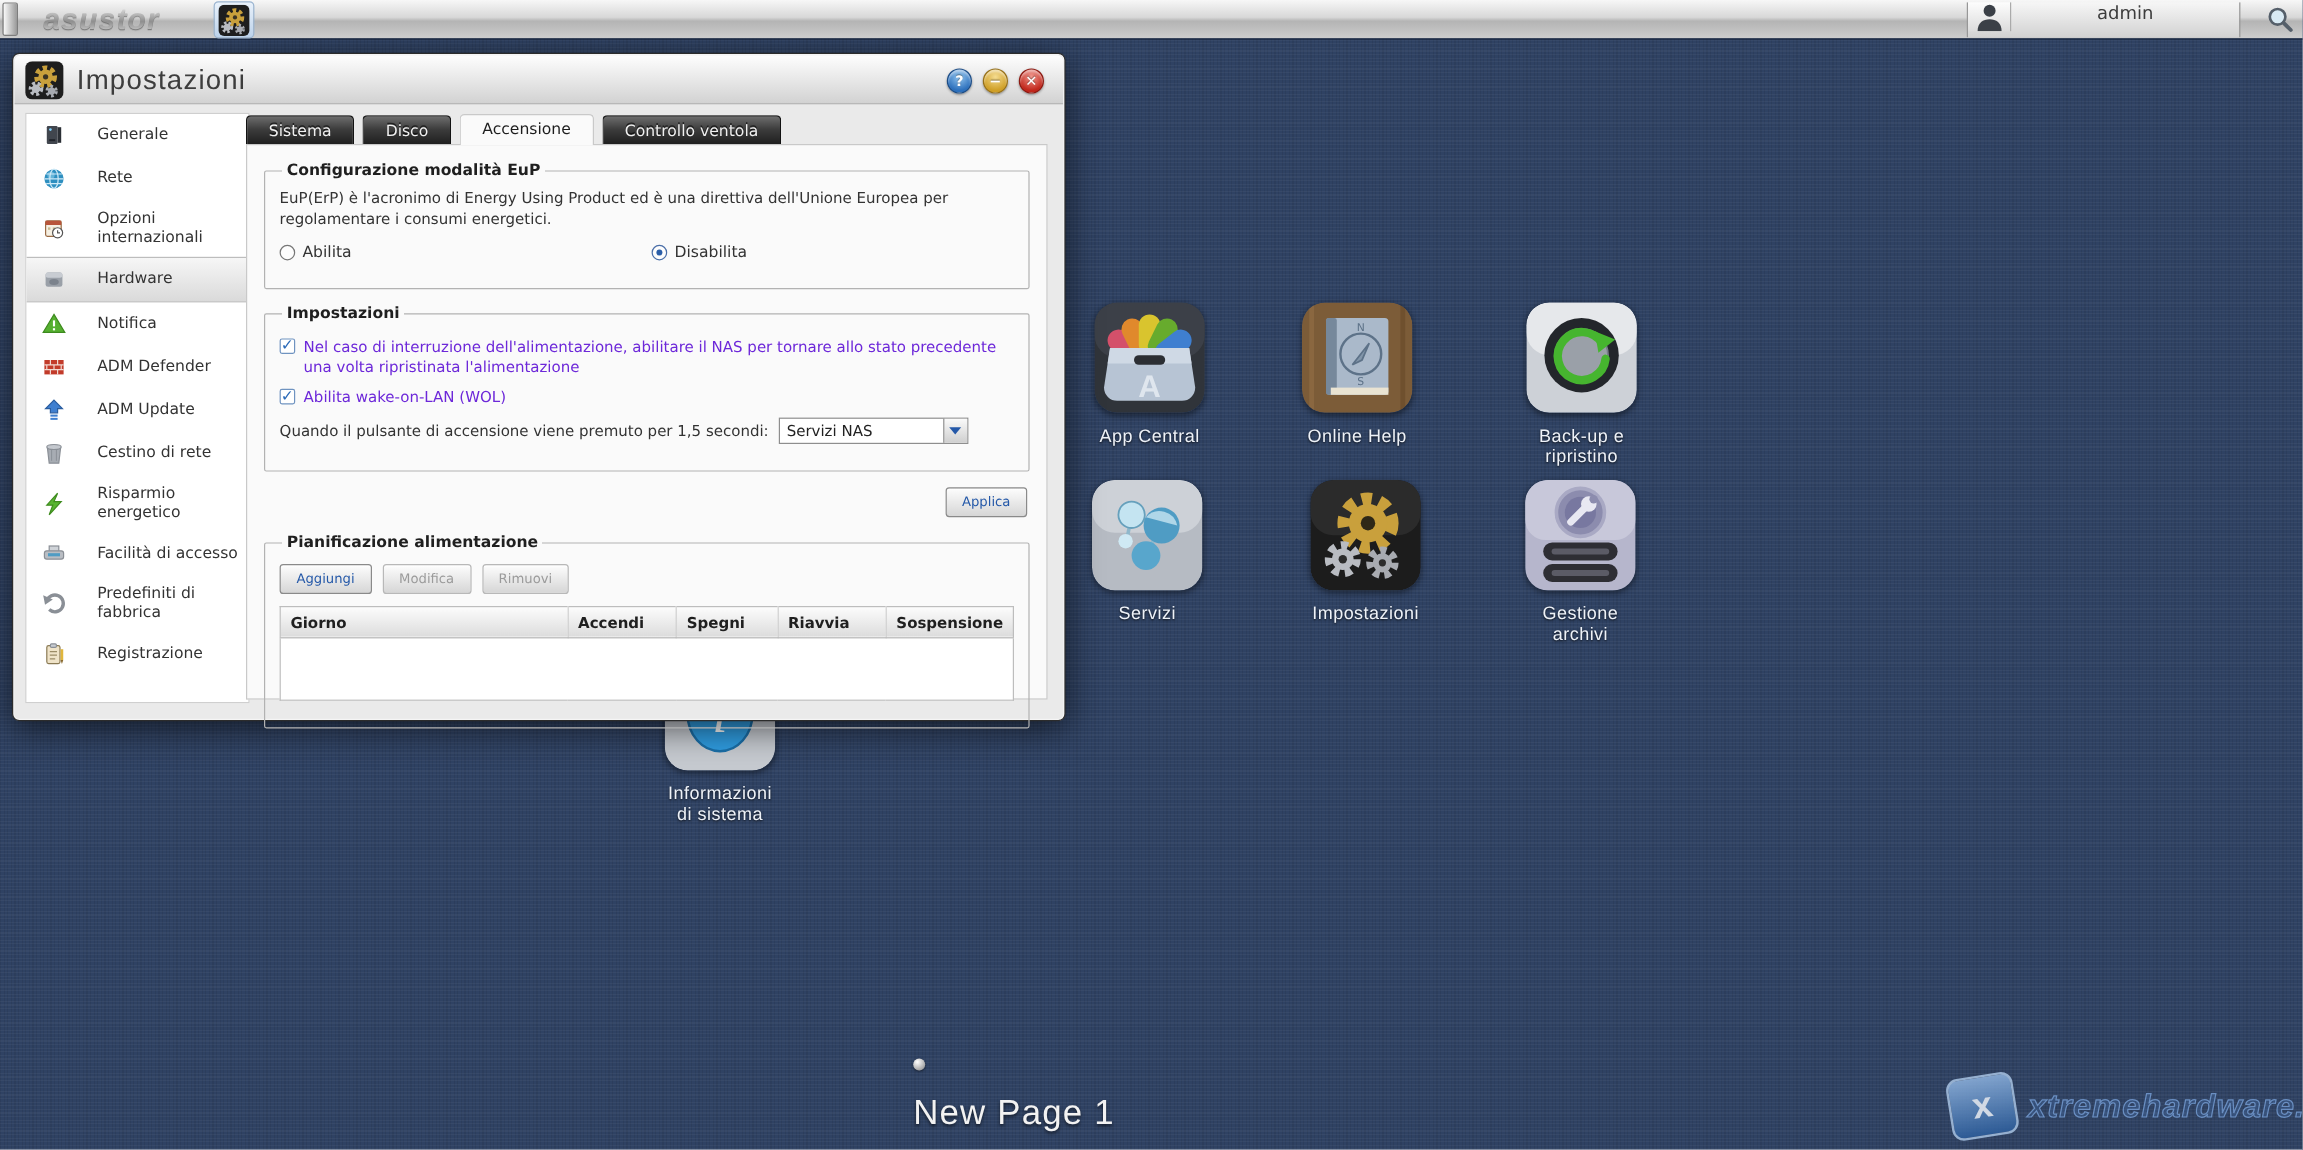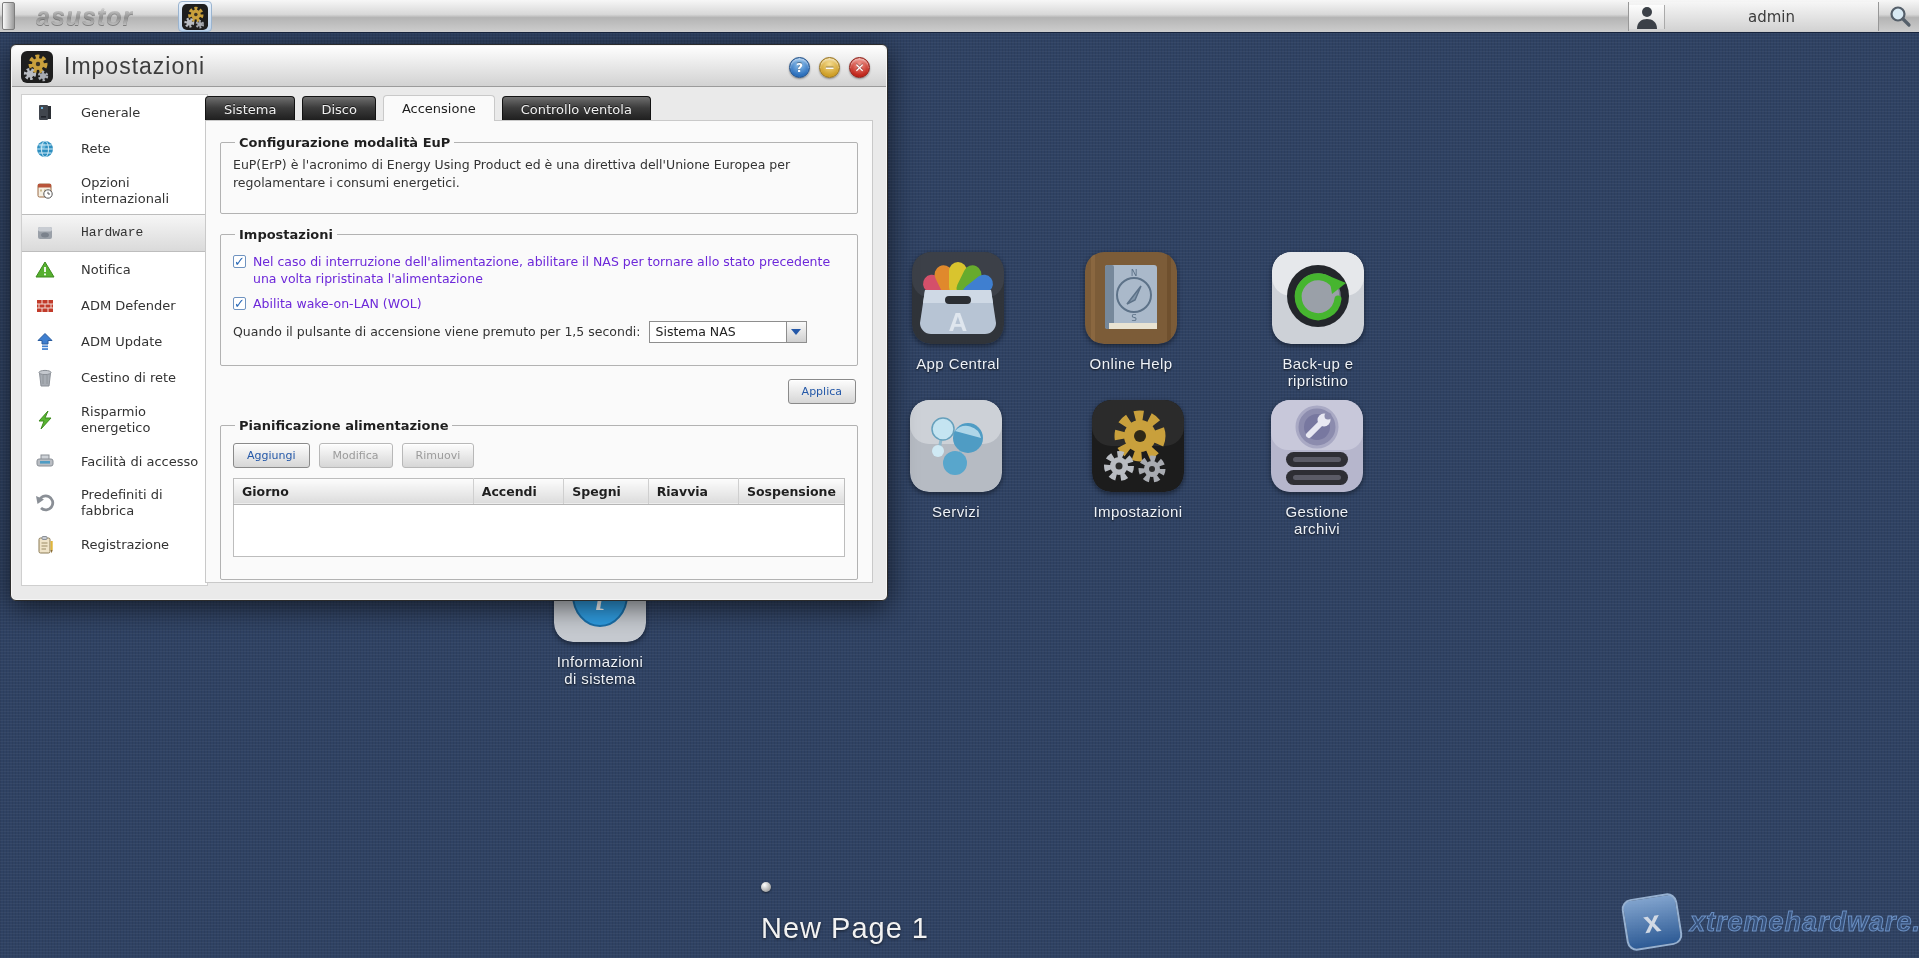--- a/index.html
+++ b/index.html
@@ -20,23 +20,23 @@
   .tb-handle { position:absolute; left:2px; top:2px; width:13px; height:28px;
     background:linear-gradient(90deg,#fafafa,#9a9a9a); border:1px solid #7d7d7d; border-radius:2px; }
   .tb-logo { position:absolute; left:36px; top:2px; font-family:"Liberation Sans",sans-serif;
     font-size:25px; font-weight:bold; font-style:italic; letter-spacing:1px;
     background:linear-gradient(#ffffff,#8e8e8e 55%,#e8e8e8);
     -webkit-background-clip:text; background-clip:text; color:transparent;
     filter:drop-shadow(0 1px 0 rgba(0,0,0,.35)); }
   .tb-task { position:absolute; left:178px; top:1px; width:34px; height:31px; border-radius:4px;
     background:linear-gradient(#eaf2fb,#bcd2ea); border:1px solid #9ab4d0;
     display:flex; align-items:center; justify-content:center; }
-  .tb-user { position:absolute; right:40px; top:2px; width:251px; height:29px;
+  .tb-user { position:absolute; right:52px; top:2px; width:228px; height:29px;
     background:linear-gradient(#f6f6f6,#d2d2d2); border-left:1px solid #979797; border-right:1px solid #979797;
-    display:flex; align-items:center; }
+    display:flex; align-items:flex-start; }
   .tb-avatar { width:36px; display:flex; align-items:center; justify-content:center;
     background:linear-gradient(#fdfdfd,#dcdcdc); border-right:1px solid #aaa; }
   .tb-username { flex:1; display:flex; align-items:center; justify-content:center;
     font-size:15px; color:#3c3c3c; }
   .tb-search { position:absolute; right:6px; top:4px; width:26px; height:26px;
     display:flex; align-items:center; justify-content:center; cursor:pointer; }
 
   
   .dicon { position:absolute; width:96px; text-align:center; z-index:1; cursor:pointer; }
   .dicon-img { width:92px; height:92px; margin:0 auto; border-radius:19px;
@@ -62,21 +62,21 @@
   .wbtn-help { background:radial-gradient(circle at 50% 32%, #93c6f0, #2d70bc 70%); border:1px solid #1d4d86; }
   .wbtn-min { background:radial-gradient(circle at 50% 32%, #f5dc90, #cf9f27 70%); border:1px solid #96701a; }
   .wbtn-close { background:radial-gradient(circle at 50% 32%, #f29a90, #c1271c 70%); border:1px solid #8c1a12; }
 
   
   .sidebar { position:absolute; left:10px; top:49px; width:187px; height:492px;
     background:#fff; border:1px solid #cfcfcf; overflow:hidden; }
   .side-item { display:flex; align-items:center; gap:26px; padding:8px 6px 8px 13px;
     font-size:13px; color:#333; cursor:pointer; line-height:1.2; }
   .side-item.sel { background:linear-gradient(#f6f6f6,#dadada);
-    border-top:1px solid #bdbdbd; border-bottom:1px solid #bdbdbd;font-family:Liberation Mono, monospace; }
+    border-top:1px solid #bdbdbd; border-bottom:1px solid #bdbdbd; }
   .side-item .sicon { flex:0 0 20px; height:20px; }
 
   
   .tabs { position:absolute; left:194px; top:50px; display:flex; align-items:flex-end; height:26px; }
   .tab { height:25px; display:flex; align-items:center; padding:0 18px; margin-right:7px;
     font-size:13px; color:#f0f0f0; cursor:pointer; border-radius:4px 4px 0 0;
     background:linear-gradient(#6e6e6e,#3c3c3c 45%,#1d1d1d); border:1px solid #121212; border-bottom:none;
     text-shadow:0 -1px 0 rgba(0,0,0,.6); }
   .tab.active { height:26px; background:#fafafa; color:#1d1d1d; border:1px solid #c9c9c9;
     border-bottom:none; position:relative; z-index:3; text-shadow:none; }
@@ -420,36 +420,46 @@
       <div class="tab">Disco</div>
       <div class="tab active">Accensione</div>
       <div class="tab">Controllo ventola</div>
     </div>
 
     <div class="panel">
 
       <fieldset class="fs">
         <legend>Configurazione modalità EuP</legend>
         <div class="desc">EuP(ErP) è l'acronimo di Energy Using Product ed è una direttiva dell'Unione Europea per regolamentare i consumi energetici.</div>
+        <div class="radio-row">
+          <div class="radio-opt">
+            <span class="radio"></span>
+            <span>Abilita</span>
+          </div>
+          <div class="radio-opt">
+            <span class="radio checked"></span>
+            <span>Disabilita</span>
+          </div>
+        </div>
       </fieldset>
 
       <fieldset class="fs">
         <legend>Impostazioni</legend>
         <div class="cb-row">
           <span class="cb checked"></span>
           <span style="max-width:612px;">Nel caso di interruzione dell'alimentazione, abilitare il NAS per tornare allo stato precedente una volta ripristinata l'alimentazione</span>
         </div>
         <div class="cb-row">
           <span class="cb checked"></span>
           <span>Abilita wake-on-LAN (WOL)</span>
         </div>
         <div class="select-row">
           <span>Quando il pulsante di accensione viene premuto per 1,5 secondi:</span>
           <div class="select-box">
-            <span class="select-text">Sistema NAS</span>
+            <span class="select-text">Servizi NAS</span>
             <span class="select-btn">
               <span class="chev"></span>
             </span>
           </div>
         </div>
       </fieldset>
 
       <div class="apply-row">
         <span class="btn">Applica</span>
       </div>

